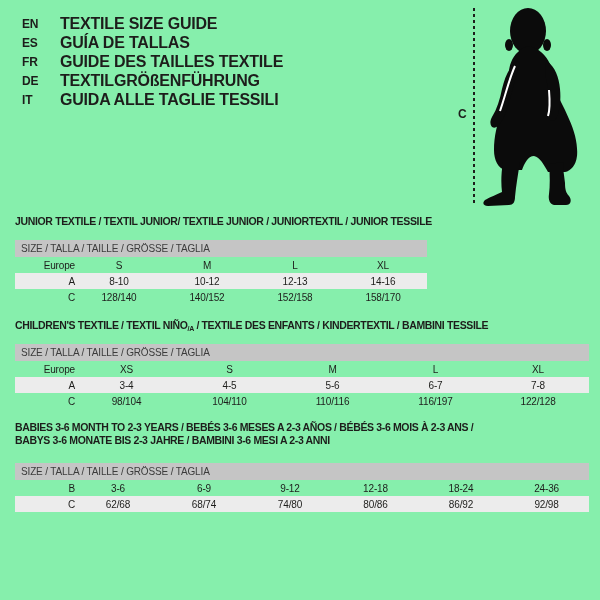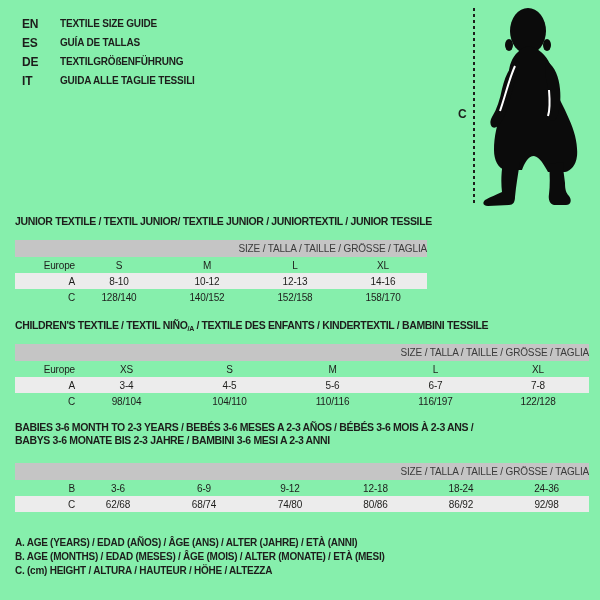--- a/index.html
+++ b/index.html
@@ -5,35 +5,35 @@
   html,body{margin:0;padding:0;}
   #canvas{
     position:relative;width:600px;height:600px;background:#86efac;overflow:hidden;
     font-family:Liberation Sans, sans-serif;color:#1d1d1b;
   }
   .abs{position:absolute;}
 
   
   .lang-row{display:flex;height:19px;align-items:center;}
   .lang-code{width:38px;font-weight:700;font-size:12px;letter-spacing:-0.2px;}
-  .lang-label{font-weight:700;font-size:10px;letter-spacing:-0.2px;white-space:nowrap;}
+  .lang-label{font-weight:700;font-size:16px;letter-spacing:-0.2px;white-space:nowrap;}
 
   
   .dash-line{width:2px;height:198px;background:repeating-linear-gradient(to bottom,#1d1d1b 0 3px,transparent 3px 6px);}
   .marker-label{font-size:12px;font-weight:700;}
 
   
   .sec-title{font-size:10.5px;font-weight:700;letter-spacing:-0.35px;white-space:nowrap;}
   .sec-title .sub{font-size:7px;vertical-align:-2px;}
 
   
   table.size-table{position:absolute;border-collapse:collapse;table-layout:fixed;letter-spacing:-0.15px;}
   table.size-table th{
     background:#c5c5c5;color:#3b3b3b;font-weight:400;font-size:10px;
-    height:17px;text-align:right;padding:0 0 0 6px;
+    height:17px;text-align:left;padding:0 0 0 6px;
   }
   table.size-table td{
     font-size:10px;height:16px;padding:0;text-align:center;vertical-align:middle;
   }
   table.size-table td:first-child{text-align:right;padding-left:6px;}
   table.size-table tbody tr:nth-child(2){background:#ececec;}
 
   
   .legend-line{font-size:10px;font-weight:700;letter-spacing:-0.25px;line-height:14px;white-space:nowrap;}
 </style>
@@ -43,20 +43,24 @@
 <div id="canvas">
 
   <div class="abs" style="left:22px;top:14px;">
     <div class="lang-row">
       <span class="lang-code">EN</span>
       <span class="lang-label">TEXTILE SIZE GUIDE</span>
     </div>
     <div class="lang-row">
       <span class="lang-code">ES</span>
       <span class="lang-label">GUÍA DE TALLAS</span>
+    </div>
+    <div class="lang-row">
+      <span class="lang-code">FR</span>
+      <span class="lang-label">GUIDE DES TAILLES TEXTILE</span>
     </div>
     <div class="lang-row">
       <span class="lang-code">DE</span>
       <span class="lang-label">TEXTILGRÖßENFÜHRUNG</span>
     </div>
     <div class="lang-row">
       <span class="lang-code">IT</span>
       <span class="lang-label">GUIDA ALLE TAGLIE TESSILI</span>
     </div>
   </div>
@@ -208,19 +212,14 @@
         <td>62/68</td>
         <td>68/74</td>
         <td>74/80</td>
         <td>80/86</td>
         <td>86/92</td>
         <td>92/98</td>
       </tr>
     </tbody>
   </table>
 
-  <div class="abs" style="left:15px;top:536px;">
-    <div class="legend-line">A. AGE (YEARS) / EDAD (AÑOS) / ÂGE (ANS) / ALTER (JAHRE) / ETÀ (ANNI)</div>
-    <div class="legend-line">B. AGE (MONTHS) / EDAD (MESES) / ÂGE (MOIS) / ALTER (MONATE) / ETÀ (MESI)</div>
-    <div class="legend-line">C. (cm) HEIGHT / ALTURA / HAUTEUR / HÖHE / ALTEZZA</div>
-  </div>
 
 </div>
 
 </body></html>

